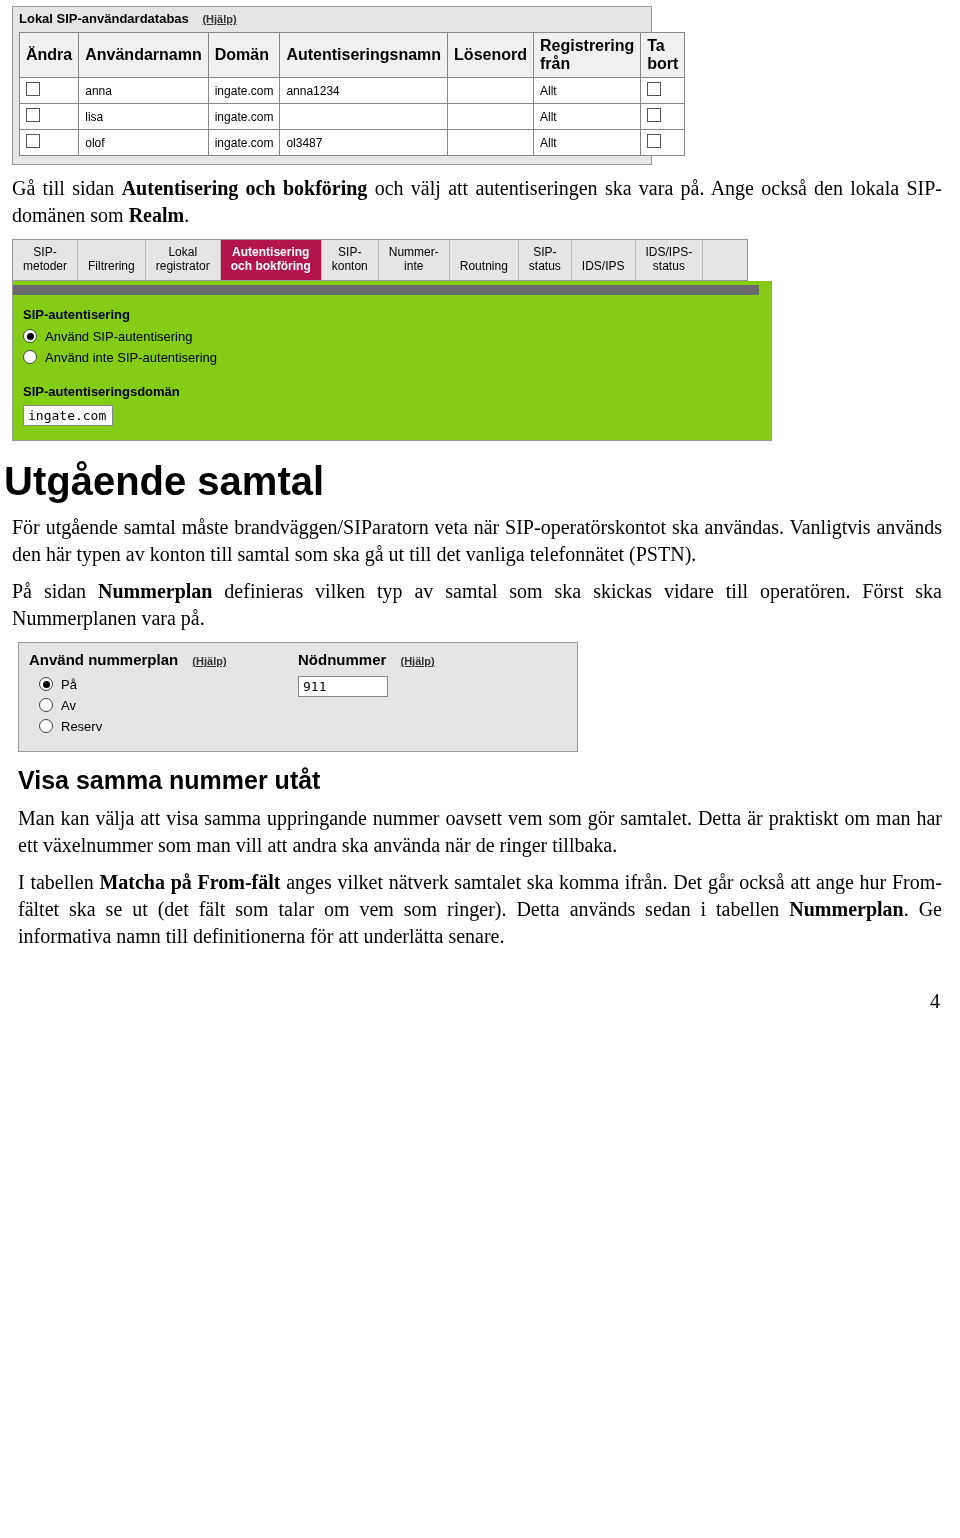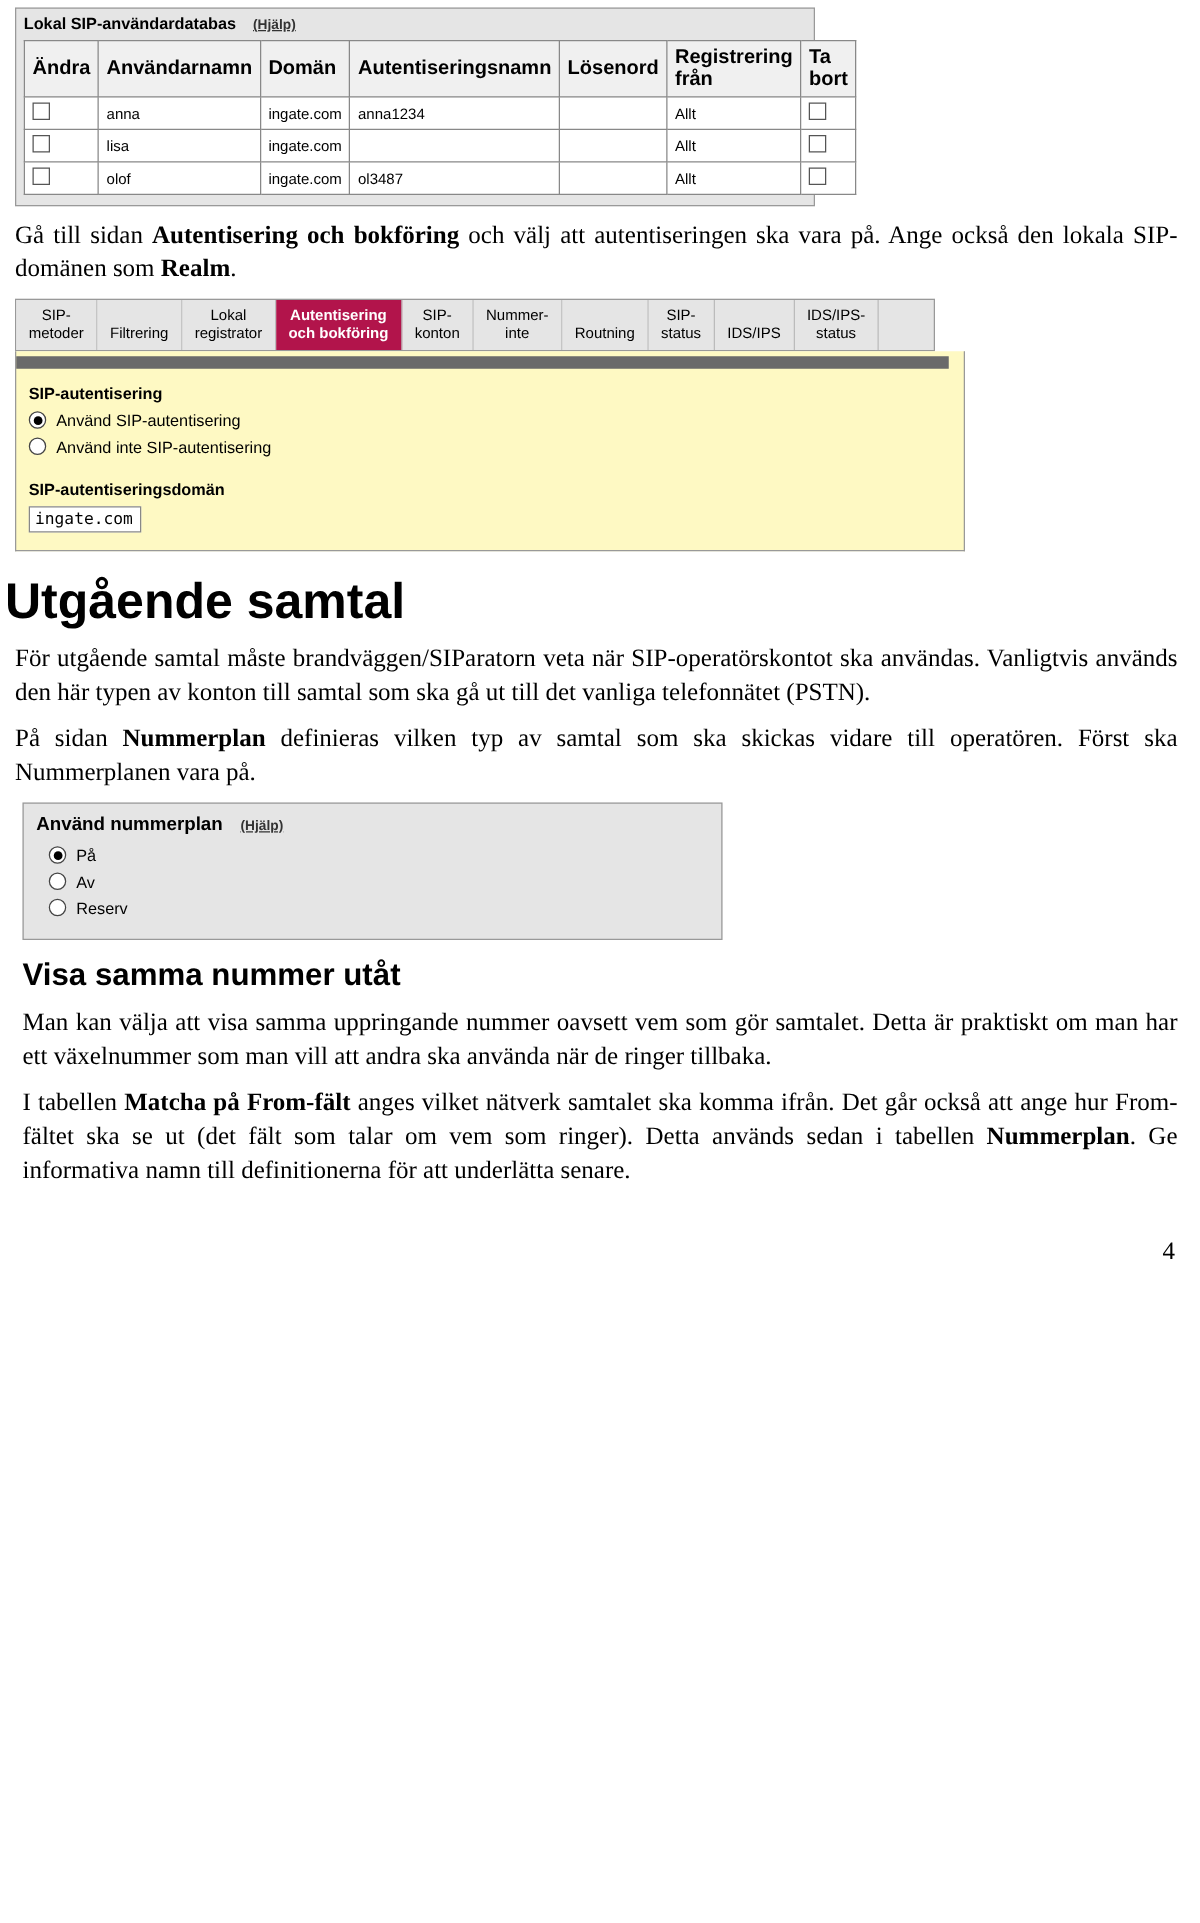--- a/index.html
+++ b/index.html
@@ -89,21 +89,21 @@
     line-height: 1.15;
     background: #e5e5e5;
     cursor: pointer;
   }
   .tab.active {
     background: #b2144b;
     color: #fff;
     font-weight: bold;
   }
   .subpanel {
-    background: #fef9c3;
+    background: #84cc16;
     border: 1px solid #999;
     border-top: none;
     margin: 0 12px 6px 12px;
     padding: 4px 12px 8px 0;
   }
   .darkbar {
     height: 10px;
     background: #6a6a6a;
     margin: 0 0 6px 0;
   }
@@ -268,20 +268,27 @@
     </div>
     <div class="radio-row">
       <span class="radio-outer"></span>
       <span>Av</span>
     </div>
     <div class="radio-row">
       <span class="radio-outer"></span>
       <span>Reserv</span>
     </div>
   </div>
+  <div class="nb-col">
+    <div class="nb-title">
+      <span>Nödnummer</span>
+      <span class="help-link">(Hjälp)</span>
+    </div>
+    <span class="text-input" style="margin-left:0;">911</span>
+  </div>
 </div>
 
 <h2 class="sub">Visa samma nummer utåt</h2>
 <p class="body-text" style="margin-left:18px;">Man kan välja att visa samma uppringande nummer oavsett vem som gör samtalet. Detta är praktiskt om man har ett växelnummer som man vill att andra ska använda när de ringer tillbaka.</p>
 <p class="body-text" style="margin-left:18px;">
   <span>I tabellen </span><span class="bold">Matcha på From-fält</span><span> anges vilket nätverk samtalet ska komma ifrån. Det går också att ange hur From-fältet ska se ut (det fält som talar om vem som ringer). Detta används sedan i tabellen </span><span class="bold">Nummerplan</span><span>. Ge informativa namn till definitionerna för att underlätta senare.</span>
 </p>
 
 <div class="pagenum">4</div>
 

